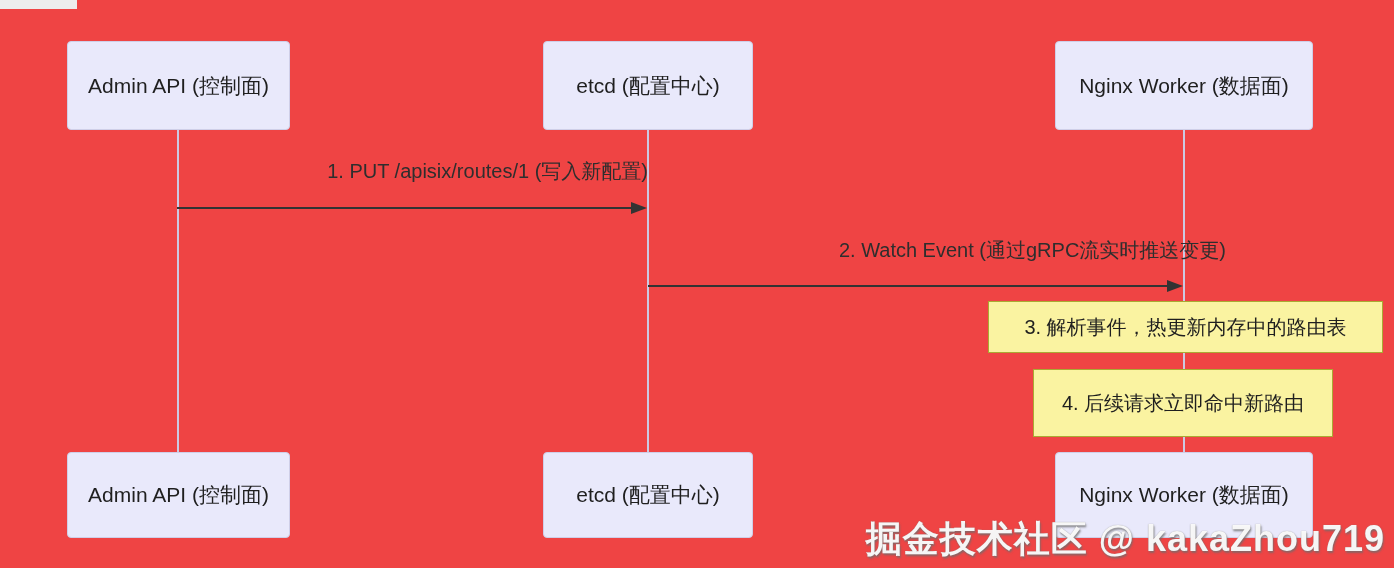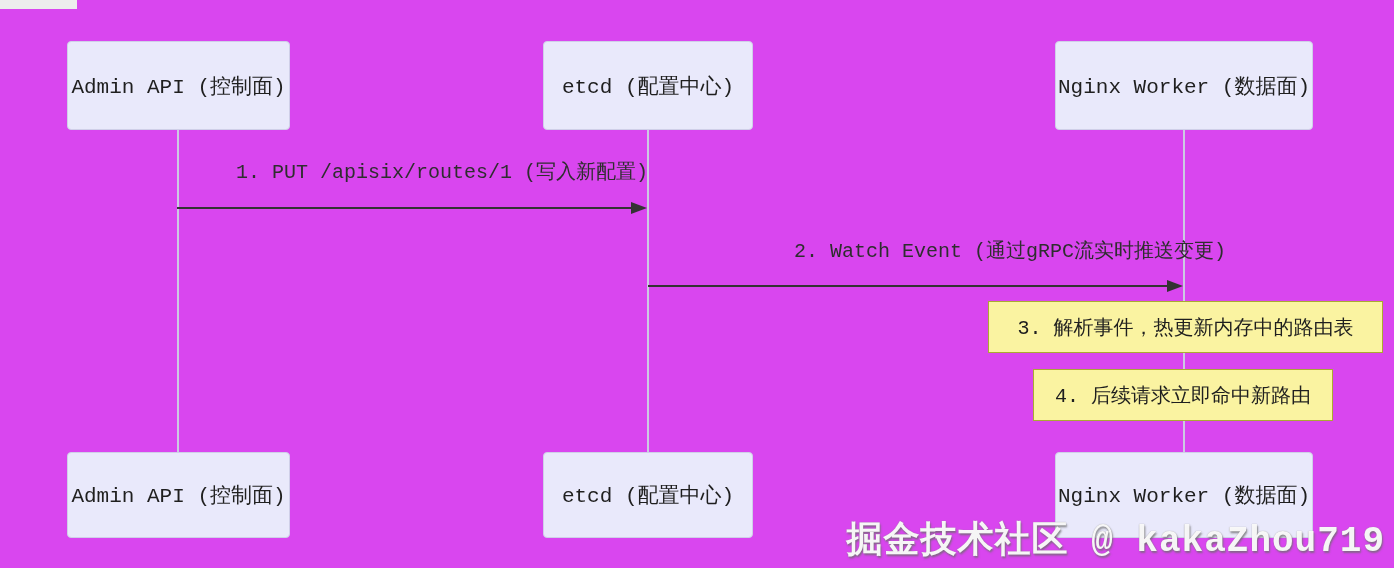--- a/index.html
+++ b/index.html
@@ -4,23 +4,22 @@
 <style>
   html, body {
     margin: 0;
     padding: 0;
     font-family: "Liberation Sans", "DejaVu Sans", sans-serif;
   }
   .canvas {
     position: relative;
     width: 1394px;
     height: 568px;
-    background: #d946ef;
+    background: #ef4444;
     overflow: hidden;
-    font-family: Liberation Mono, monospace;
   }
   .corner-artifact {
     position: absolute;
     left: 0; top: 0;
     width: 77px; height: 9px;
     background: #ededed;
   }
   .actor-box {
     position: absolute;
     background: #e9e9fb;
@@ -103,21 +102,21 @@
   #lifeline-admin { left: 177px; }
   #lifeline-etcd  { left: 647px; }
   #lifeline-nginx { left: 1183px; }
 
   #msg1-label { left: 177px; top: 158px; width: 471px; }
   #msg1-line  { left: 177px; top: 207px; width: 454px; }
   #msg2-label { left: 648px; top: 237px; width: 578px; }
   #msg2-line  { left: 648px; top: 285px; width: 519px; }
 
   #note-3 { left: 988px;  top: 301px; width: 395px; height: 52px; }
-  #note-4 { left: 1033px; top: 369px; width: 300px; height: 52px; }
+  #note-4 { left: 1033px; top: 369px; width: 300px; height: 68px; }
 </style>
 </head>
 <body>
 
 <div class="canvas">
 
   <div class="corner-artifact"></div>
 
   <div class="lifeline" id="lifeline-admin"></div>
   <div class="lifeline" id="lifeline-etcd"></div>

